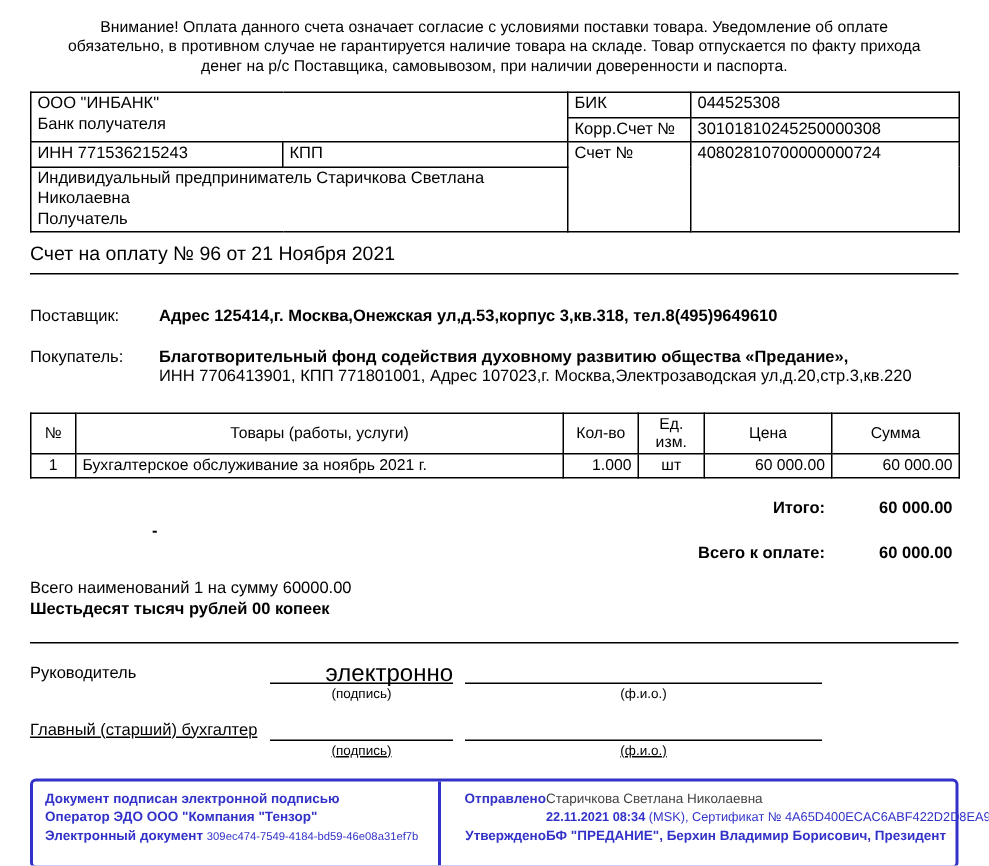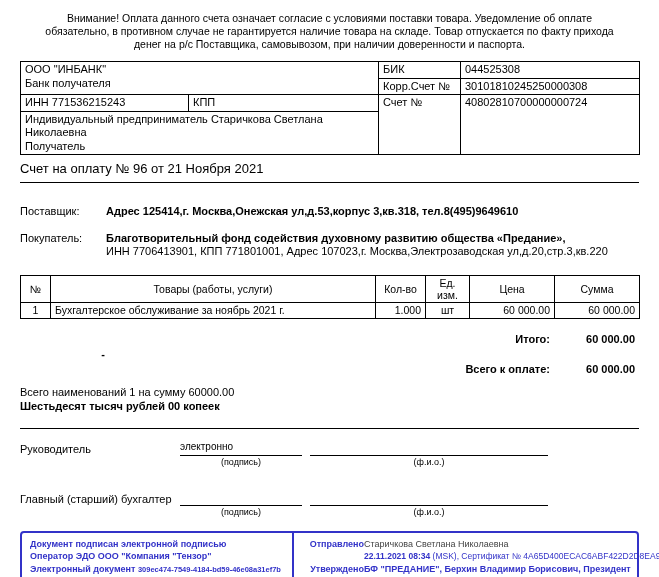--- a/index.html
+++ b/index.html
@@ -32,31 +32,31 @@
   .totals { margin-top:13px; }
   .t-row { display:flex; line-height:15px; }
   .t-label { flex:1; text-align:right; font-weight:bold; }
   .t-value { width:89px; text-align:right; font-weight:bold; padding-right:4px; }
 
   .summary { margin-top:8px; line-height:14px; }
 
   .divider { border-bottom:1px solid #000; margin-top:15px; }
 
   .sig-row { display:flex; margin-top:12px; align-items:flex-start; }
-  .sig-row.second { margin-top:24px; }
+  .sig-row.second { margin-top:12px;text-decoration:underline; }
   .sig-label { width:160px; flex:none; padding-top:2px; }
   .sig-field { margin-right:8px; }
   .w-sign { width:122px; }
   .w-fio { width:238px; }
-  .sig-line { border-bottom:1px solid #000; height:15px; text-align:left; font-size:10px; }
+  .sig-line { border-bottom:1px solid #000; height:15px; text-align:right; font-size:16px; }
   .sig-caption { text-align:center; font-size:9px; padding-top:1px; }
 
   .stamp { display:flex; border:2px solid #3232c8; border-radius:4px; margin-top:14px; color:#3232c8; min-height:60px; }
   .stamp-left { width:272px; flex:none; border-right:2px solid #3232c8; padding:5px 8px 4px; font-weight:bold; font-size:9px; line-height:12.5px; }
-  .doc-id { font-weight:bold; font-size:7.5px; white-space:nowrap;text-align:right; }
+  .doc-id { font-weight:normal; font-size:7.5px; white-space:nowrap;text-align:right; }
   .stamp-right { flex:1; padding:5px 4px 4px 8px; font-size:9px; line-height:12.5px; }
   .stamp-grid { display:grid; grid-template-columns:62px 1fr; }
   .s-label { font-weight:bold;text-align:right; }
   .s-content { white-space:nowrap; }
   .s-name { color:#444444; }
   .s-bold { font-weight:bold; }
   .s-cert { font-size:8.5px; }
 </style>
 </head>
 <body>

